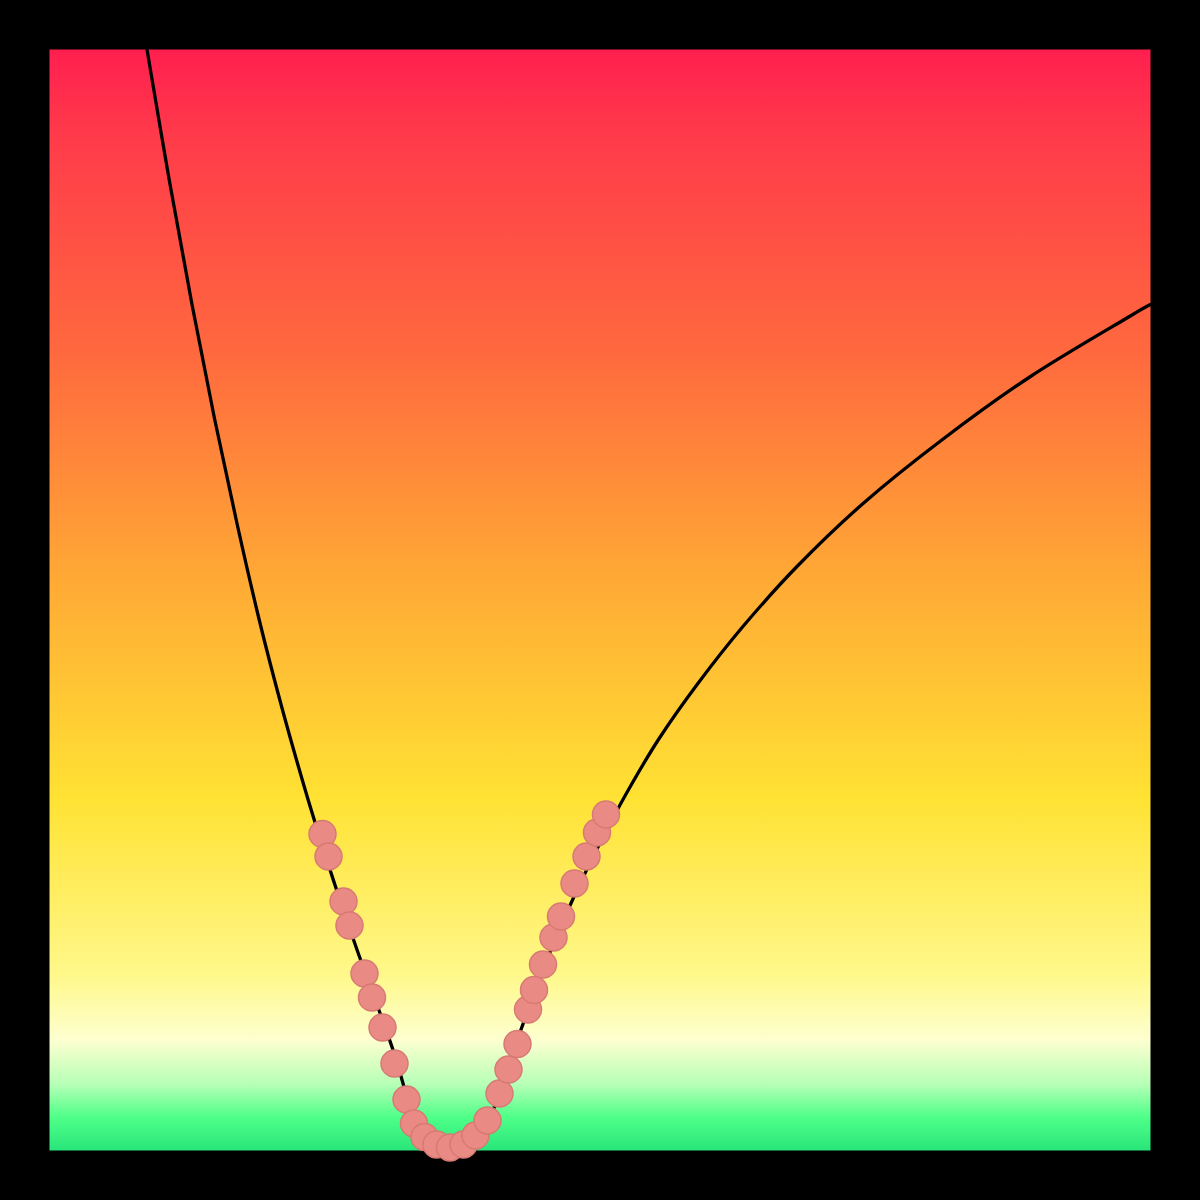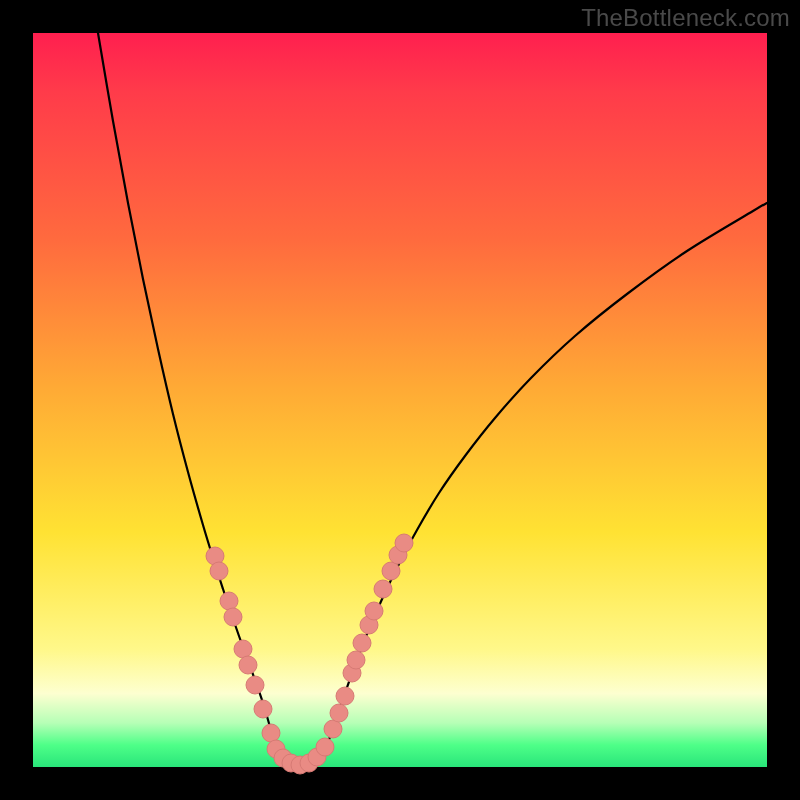--- a/index.html
+++ b/index.html
@@ -54,21 +54,20 @@
     top: 0;
     width: 734px;
     height: 734px;
     overflow: visible;
   }
 </style>
 </head>
 <body>
 
 <div class="frame">
-  <div class="watermark">TheBottleneck.com</div>
   <div class="plot-area">
     <svg class="curve" viewBox="0 0 734 734">
       <path id="curve-path" fill="none" stroke="#000000" stroke-width="2.2" stroke-linecap="round" d="M 65 0 C 67.50 14.67, 75.00 59.67, 80 88 C 85.00 116.33, 90.00 143.67, 95 170 C 100.00 196.33, 105.00 221.67, 110 246 C 115.00 270.33, 120.00 293.50, 125 316 C 130.00 338.50, 135.00 360.50, 140 381 C 145.00 401.50, 150.00 420.50, 155 439 C 160.00 457.50, 165.67 477.17, 170 492 C 174.33 506.83, 177.67 517.33, 181 528 C 184.33 538.67, 187.17 547.33, 190 556 C 192.83 564.67, 195.33 572.17, 198 580 C 200.67 587.83, 203.33 595.50, 206 603 C 208.67 610.50, 211.33 617.67, 214 625 C 216.67 632.33, 219.33 639.50, 222 647 C 224.67 654.50, 227.50 662.17, 230 670 C 232.50 677.83, 234.83 686.17, 237 694 C 239.17 701.83, 240.83 711.67, 243 717 C 245.17 722.33, 247.67 723.67, 250 726 C 252.33 728.33, 254.67 729.83, 257 731 C 259.33 732.17, 261.67 732.67, 264 733 C 266.33 733.33, 268.67 733.33, 271 733 C 273.33 732.67, 275.67 732.17, 278 731 C 280.33 729.83, 282.67 728.33, 285 726 C 287.33 723.67, 289.33 722.67, 292 717 C 294.67 711.33, 297.67 701.50, 301 692 C 304.33 682.50, 308.17 670.83, 312 660 C 315.83 649.17, 320.00 637.67, 324 627 C 328.00 616.33, 331.67 606.50, 336 596 C 340.33 585.50, 345.00 574.83, 350 564 C 355.00 553.17, 360.33 542.17, 366 531 C 371.67 519.83, 377.33 508.83, 384 497 C 390.67 485.17, 398.00 472.33, 406 460 C 414.00 447.67, 422.67 435.50, 432 423 C 441.33 410.50, 451.00 398.00, 462 385 C 473.00 372.00, 484.67 358.67, 498 345 C 511.33 331.33, 526.00 317.00, 542 303 C 558.00 289.00, 575.33 275.17, 594 261 C 612.67 246.83, 633.00 231.83, 654 218 C 675.00 204.17, 706.67 186.00, 720 178 C 733.33 170.00, 731.67 171.33, 734 170"></path>
       <g id="markers-group">
           <circle cx="182" cy="523" r="9" fill="#e98b84" stroke="#d77a74" stroke-width="1"></circle>
           <circle cx="186" cy="538" r="9" fill="#e98b84" stroke="#d77a74" stroke-width="1"></circle>
           <circle cx="196" cy="568" r="9" fill="#e98b84" stroke="#d77a74" stroke-width="1"></circle>
           <circle cx="200" cy="584" r="9" fill="#e98b84" stroke="#d77a74" stroke-width="1"></circle>
           <circle cx="210" cy="616" r="9" fill="#e98b84" stroke="#d77a74" stroke-width="1"></circle>
           <circle cx="215" cy="632" r="9" fill="#e98b84" stroke="#d77a74" stroke-width="1"></circle>

